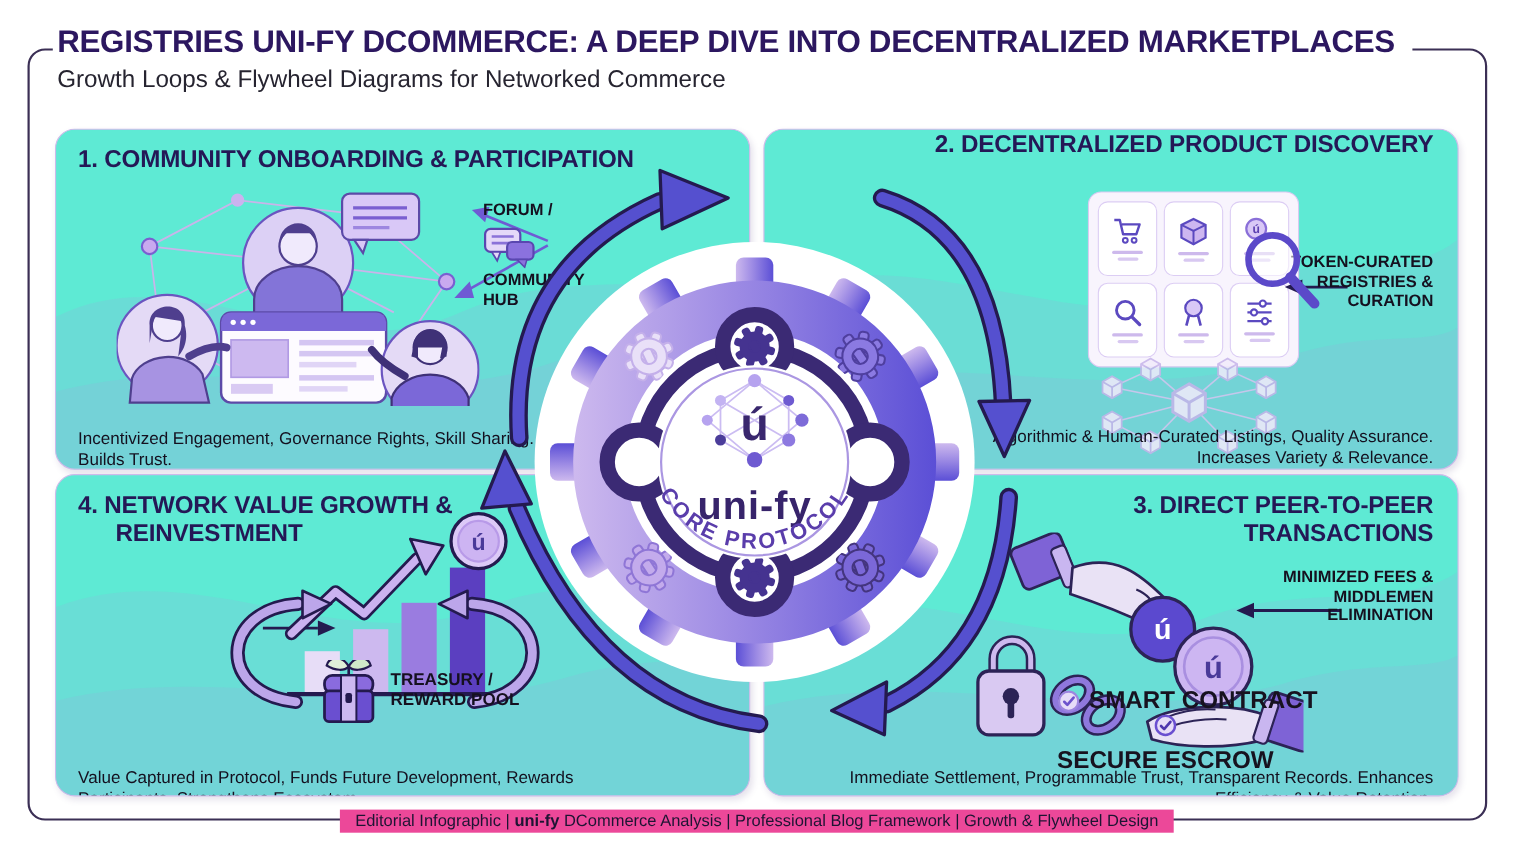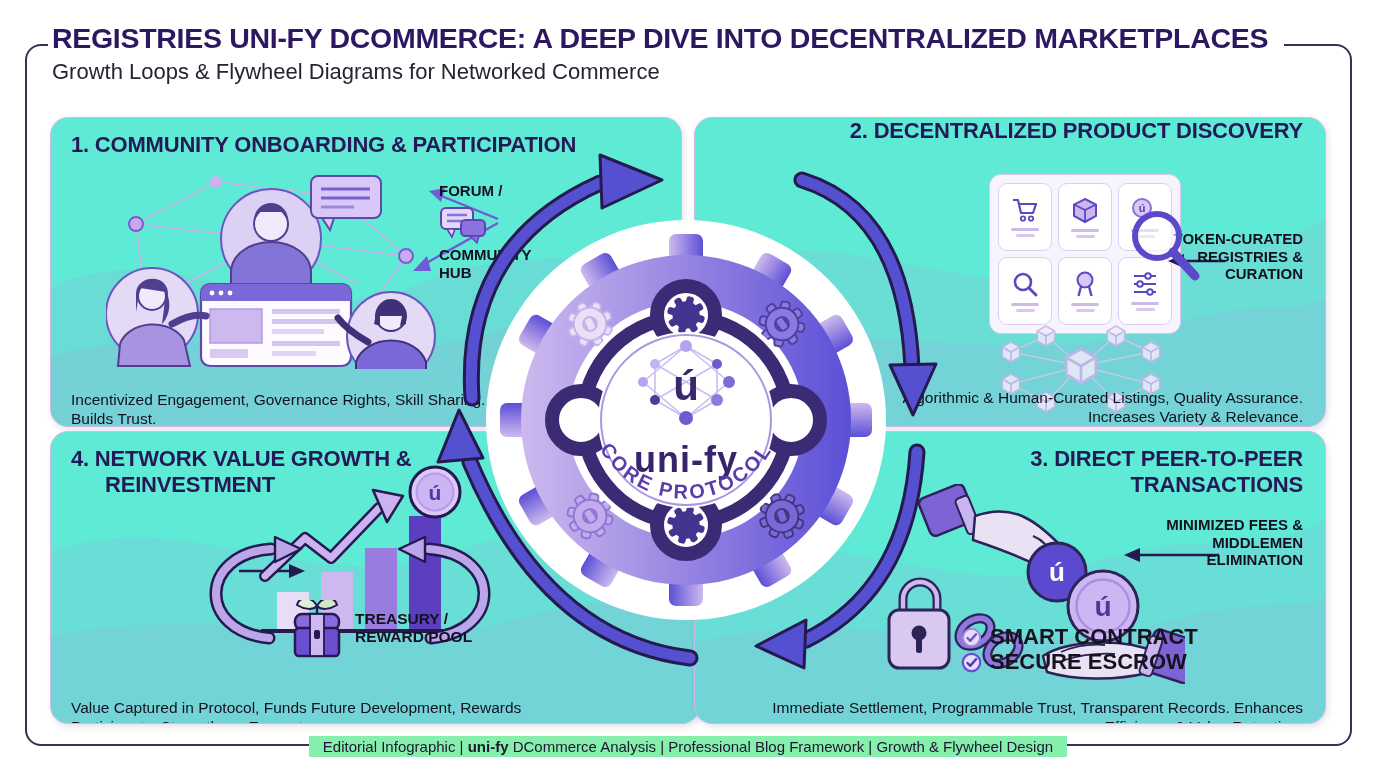--- a/index.html
+++ b/index.html
@@ -26,21 +26,21 @@
   .subtitle{
     margin:4px 0 0 0;font-size:22px;font-weight:400;color:#262430;white-space:nowrap;
   }
   
   .panel{
     position:absolute;background:#5eead4;border:1.5px solid #cdbaea;border-radius:18px;
     z-index:1;overflow:hidden;box-shadow:2px 3px 6px rgba(90,70,130,0.15);
   }
   #panel-q1{left:50px;top:117px;width:630px;height:308px;}
   #panel-q2{left:694px;top:117px;width:630px;height:308px;}
-  #panel-q4{left:50px;top:431px;width:630px;height:291px;padding-left:18px;}
+  #panel-q4{left:50px;top:431px;width:630px;height:291px;}
   #panel-q3{left:694px;top:431px;width:630px;height:291px;}
   .wave{position:absolute;left:0;top:0;width:100%;height:100%;pointer-events:none;}
   .q-title{
     position:absolute;margin:0;font-size:22px;font-weight:800;color:#241856;
     letter-spacing:-0.2px;line-height:1.18;z-index:2;
   }
   .q-title.hang{padding-left:34px;text-indent:-34px;}
   .caption{
     position:absolute;font-size:15.5px;line-height:1.28;color:#14101f;z-index:2;
   }
@@ -66,21 +66,21 @@
   
   .center-disc{
     position:absolute;left:486px;top:220px;width:400px;height:400px;border-radius:50%;
     background:#ffffff;z-index:3;
   }
   .arrows-layer{position:absolute;left:0;top:0;width:1376px;height:768px;z-index:4;pointer-events:none;}
   
   .footer{
     position:absolute;left:0;right:0;top:736px;text-align:center;z-index:6;font-size:15px;color:#1e1433;
   }
-  .footer .mask{background:#86efac;padding:2px 14px;display:inline-block;}
+  .footer .mask{background:#ec4899;padding:2px 14px;display:inline-block;}
   .footer b{font-weight:800;}
   svg text{font-family:"Liberation Sans","DejaVu Sans",sans-serif;}
 </style>
 </head>
 <body>
 
 <div class="frame"></div>
 
 <div class="header">
   <h1 class="title">REGISTRIES UNI-FY DCOMMERCE: A DEEP DIVE INTO DECENTRALIZED MARKETPLACES</h1>
@@ -369,21 +369,21 @@
   </svg>
   <div class="small-label" style="right:22px;top:84px;width:140px;text-align:right;">MINIMIZED FEES &amp; MIDDLEMEN ELIMINATION</div>
 
   <div class="check-row" style="left:266px;top:192px;">
     <svg width="21" height="21" viewBox="0 0 21 21">
       <circle cx="10.5" cy="10.5" r="8.7" fill="#e6dcf8" stroke="#9d85e0" stroke-width="2"></circle>
       <path d="M6.5 11 l2.8 2.8 L15 7.2" fill="none" stroke="#6d52cc" stroke-width="2.4" stroke-linecap="round" stroke-linejoin="round"></path>
     </svg>
     <span class="txt">SMART CONTRACT</span>
   </div>
-  <div class="check-row" style="left:266px;top:217px;">
+  <div class="check-row" style="left:266px;top:217px;flex-direction:column;">
     <svg width="21" height="21" viewBox="0 0 21 21">
       <circle cx="10.5" cy="10.5" r="8.7" fill="#e6dcf8" stroke="#6a4fd0" stroke-width="2.2"></circle>
       <path d="M6.5 11 l2.8 2.8 L15 7.2" fill="none" stroke="#4d36ae" stroke-width="2.4" stroke-linecap="round" stroke-linejoin="round"></path>
     </svg>
     <span class="txt">SECURE ESCROW</span>
   </div>
 
   <p class="caption" style="right:22px;top:250px;width:580px;text-align:right;">Immediate Settlement, Programmable Trust, Transparent Records. Enhances Efficiency &amp; Value Retention.</p>
 </div>
 

